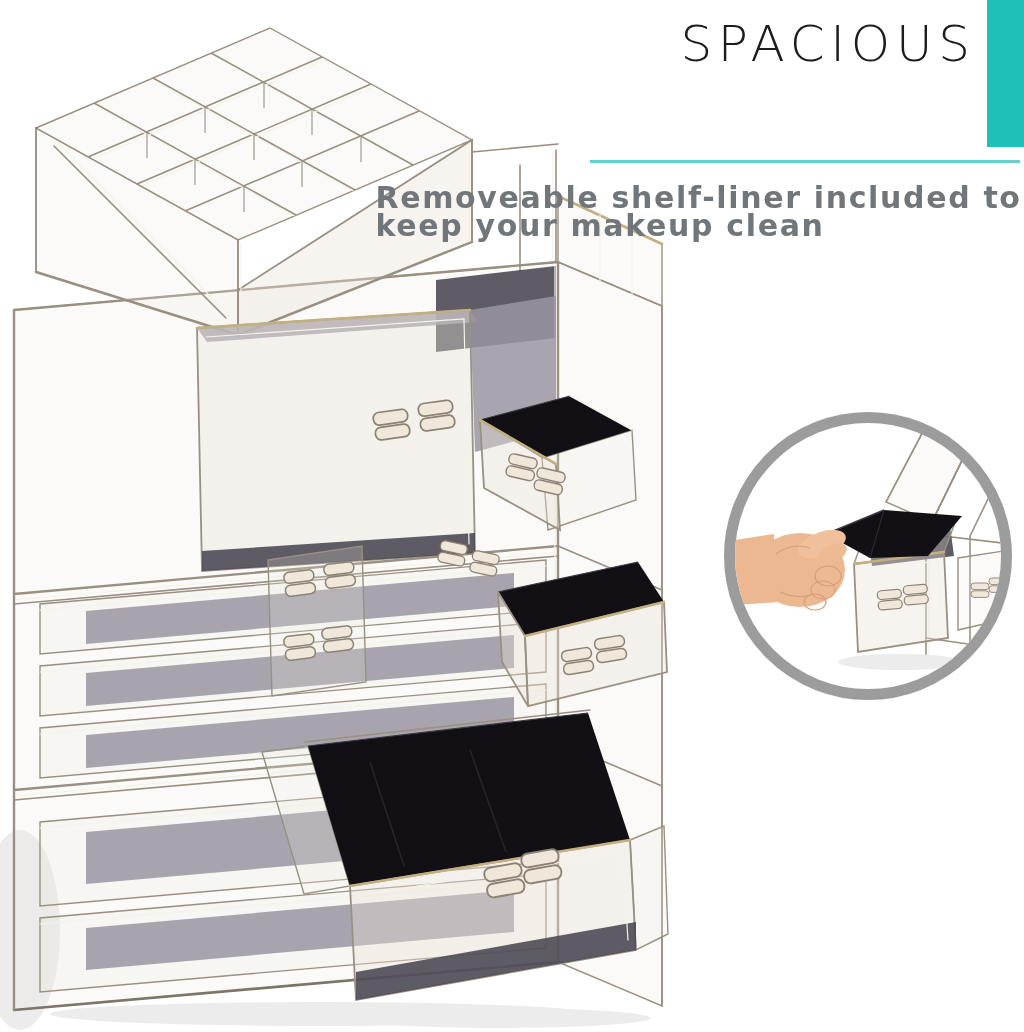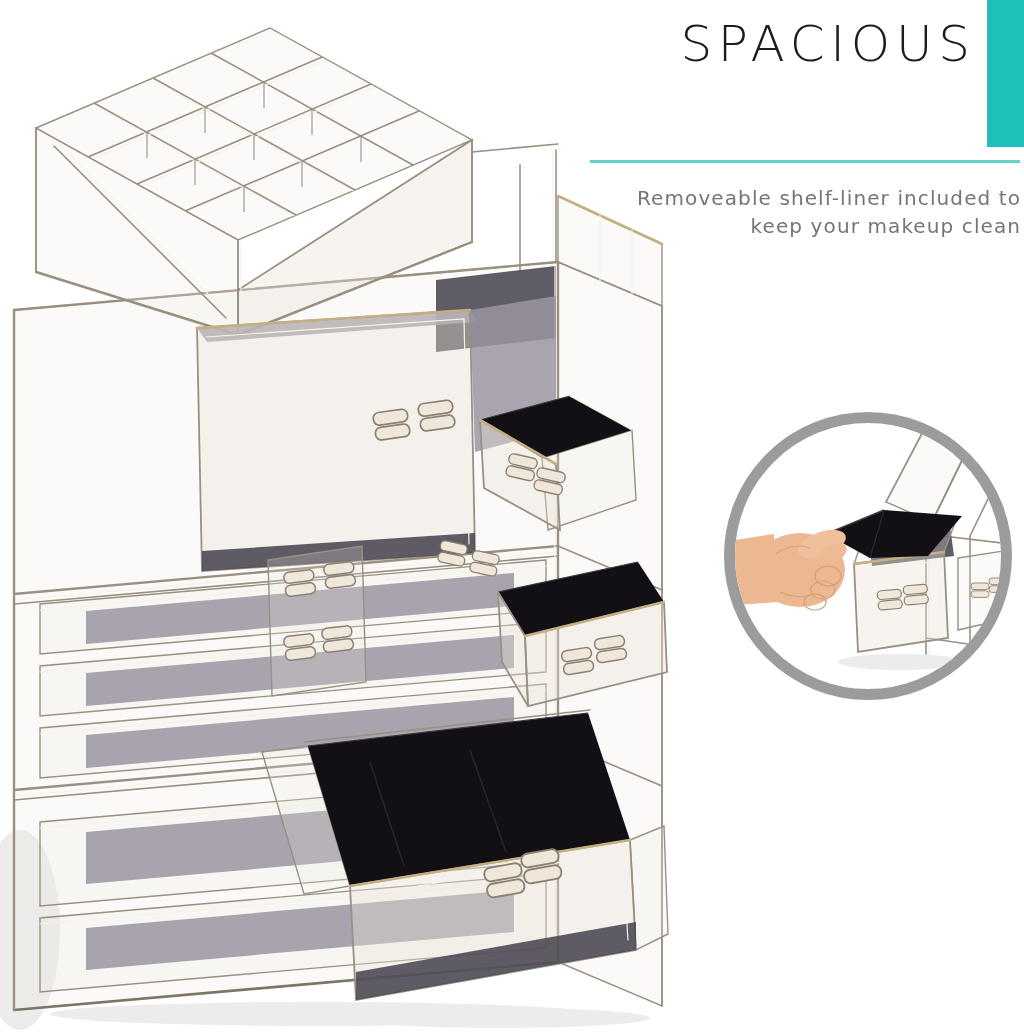--- a/index.html
+++ b/index.html
@@ -15,22 +15,22 @@
   .canvas{position:relative;width:1024px;height:1032px;background:var(--background);}
   figure{margin:0}
   .product{position:absolute;left:0;top:0;width:680px;height:1032px;}
   .product svg{display:block;width:680px;height:1032px;}
   .headline{position:absolute;left:12px;top:0;width:1024px;height:260px;}
   .accent-bar{position:absolute;right:0;top:0;width:49px;height:147px;background:var(--accent-teal);}
   h1.title{position:absolute;top:14px;right:66px;text-align:right;font-weight:200;
     font-size:50px;line-height:61px;letter-spacing:.115em;color:var(--title-color);}
   h1.title span{display:block;margin-right:-.115em;white-space:nowrap;}
   .divider{position:absolute;top:160px;left:578px;width:430px;height:3px;background:var(--divider-teal);}
-  p.sub{position:absolute;top:184px;right:16px;text-align:right;font-weight:400;
-    font-size:20px;line-height:28px;letter-spacing:.055em;color:var(--subtitle-color);}
+  p.sub{position:absolute;top:184px;right:16px;text-align:left;font-weight:700;
+    font-size:30px;line-height:28px;letter-spacing:.055em;color:var(--subtitle-color);}
   p.sub span{display:block;margin-right:-.055em;white-space:nowrap;}
   .inset{position:absolute;left:718px;top:406px;width:300px;height:300px;}
   .inset svg{display:block;width:300px;height:300px;}
   
   .edge{stroke:var(--acrylic-edge);stroke-width:1.6;fill:none;stroke-linecap:round}
   .edge2{stroke:var(--acrylic-edge);stroke-width:2.4;fill:none;stroke-linecap:round}
   .edgeD{stroke:#7d7568;stroke-width:2.6;fill:none;stroke-linecap:round}
   .hi{stroke:var(--acrylic-highlight);stroke-width:1.2;fill:none;stroke-linecap:round}
   .gold{stroke:var(--gold-edge);stroke-width:2.6;fill:none;stroke-linecap:round}
   .panel{fill:#e9e3d8;fill-opacity:.38;stroke:var(--acrylic-edge);stroke-width:1.8}

